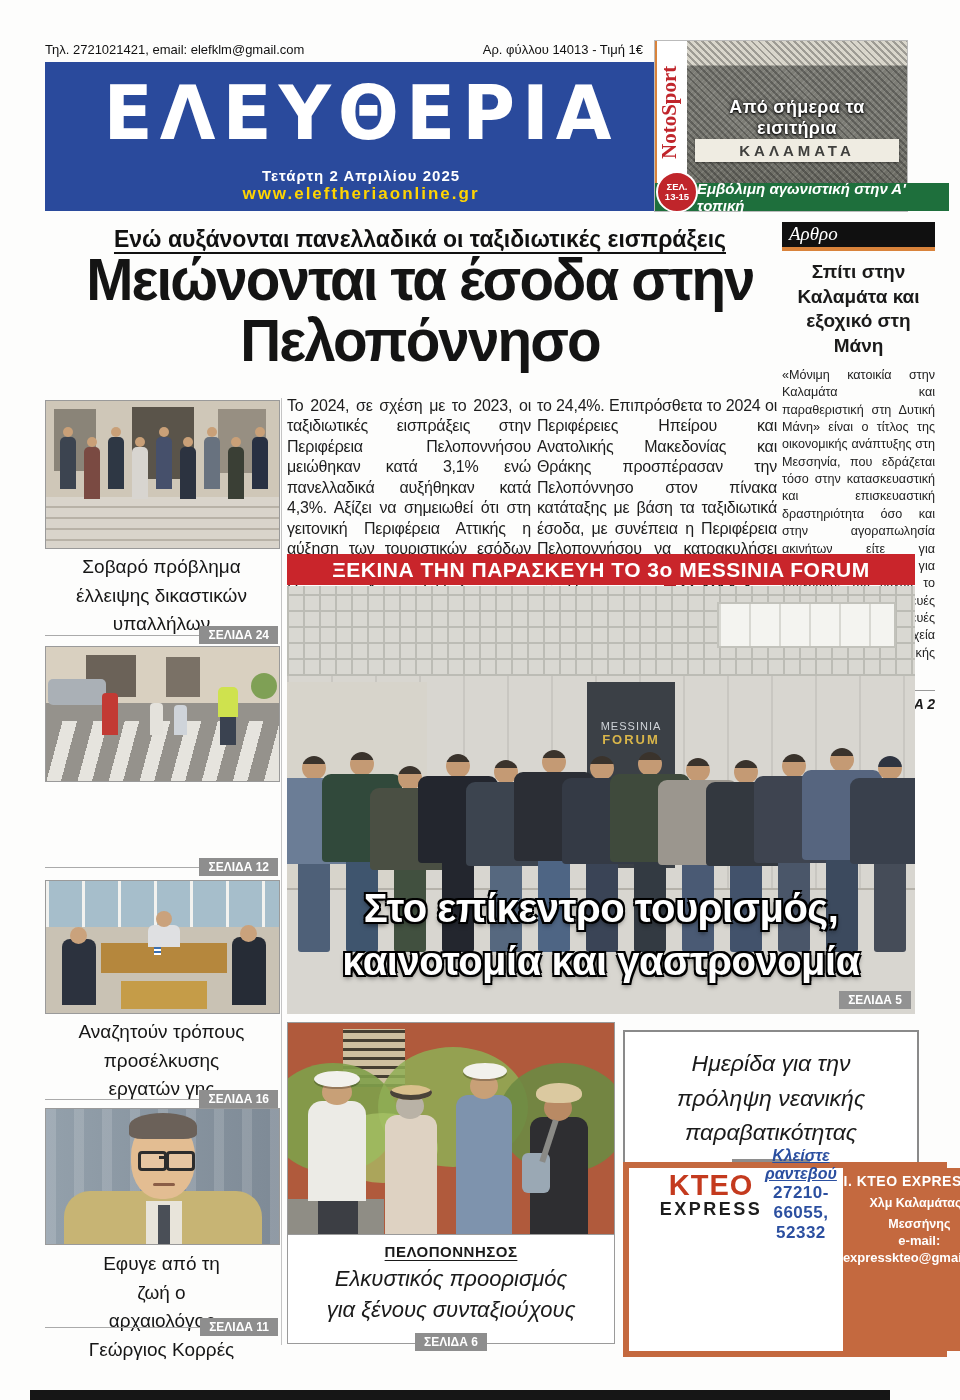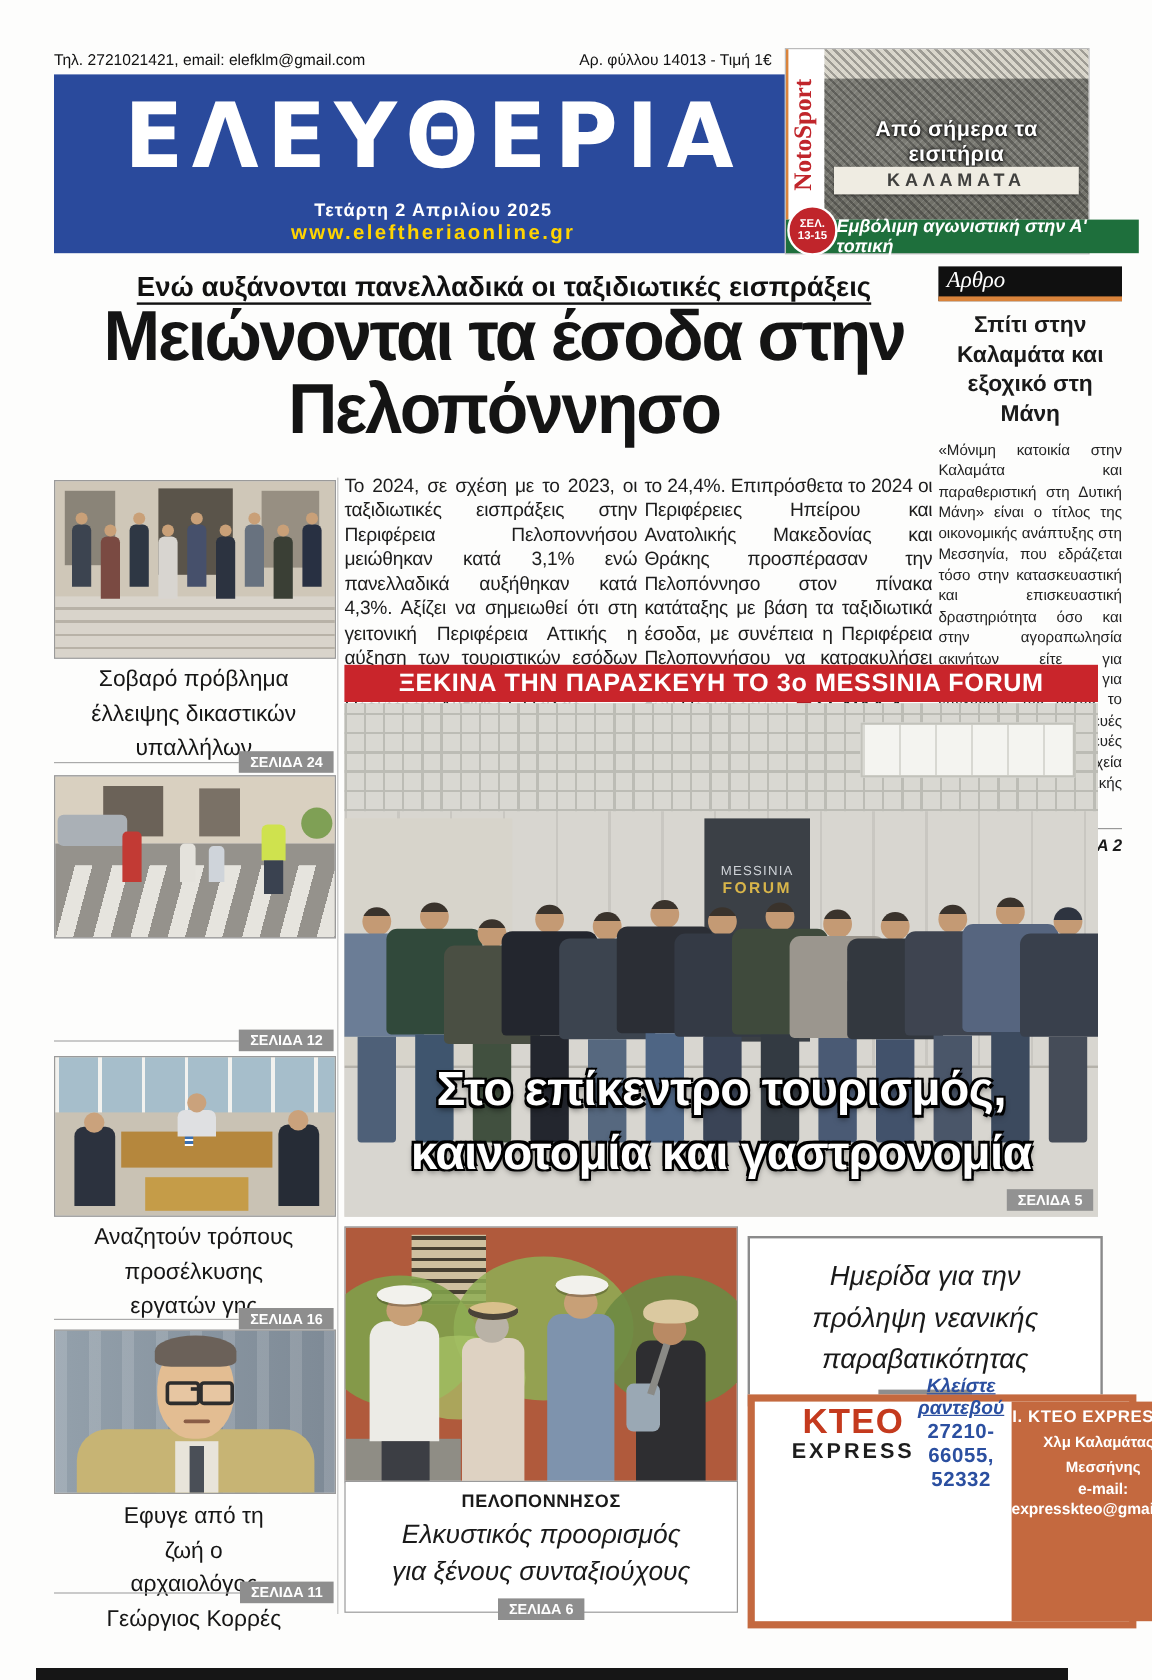--- a/index.html
+++ b/index.html
@@ -74,21 +74,21 @@
           text-shadow:-2px -2px 0 #000,2px -2px 0 #000,-2px 2px 0 #000,2px 2px 0 #000,0 3px 5px rgba(0,0,0,.6);}
   .badge-onphoto{position:absolute;right:4px;bottom:5px;background:rgba(140,140,140,.92);}
   .fig{position:absolute;display:flex;flex-direction:column;align-items:center;}
   .fig .head{width:24px;height:24px;border-radius:50%;background:linear-gradient(#3a332c 0 32%,#c49a74 32%);}
   .fig .torso{width:44px;border-radius:9px 9px 4px 4px;margin-top:-2px;display:flex;align-items:center;justify-content:center;padding-left:36px;}
   .fig .legs{width:32px;flex:1;border-radius:0 0 3px 3px;}
   .shirt-label{font-size:10px;font-weight:bold;color:#3a3a3a;letter-spacing:1px;}
 
   
   .pelop-box{background:#fff;border:1px solid #9a9a9a;text-align:center;padding-top:8px;}
-  .pelop-kicker{font-size:15px;font-weight:bold;letter-spacing:.5px;
+  .pelop-kicker{font-size:15px;font-weight:bold;letter-spacing:.5px;text-decoration:underline;
           text-underline-offset:3px;}
   .pelop-title{font-style:italic;font-size:22px;line-height:1.4;margin:4px auto 6px;width:252px;}
   .imerida{background:#fff;border:2px solid #8a8a8a;text-align:center;padding-top:14px;}
   .imerida-title{font-style:italic;font-size:23px;line-height:1.5;width:212px;margin:0 auto 8px;}
 
   
   .kteo{background:#fff;border:6px solid #c4693f;display:flex;padding-left:20px;}
   .kteo-top{height:50px;display:flex;align-items:center;padding:2px 6px 2px 8px;}
   .kteo-logo1{font-size:29px;font-weight:bold;color:#c43a1e;letter-spacing:1px;line-height:.95;}
   .kteo-logo2{font-size:18px;font-weight:bold;color:#1d1d1d;letter-spacing:2.5px;line-height:1;}

